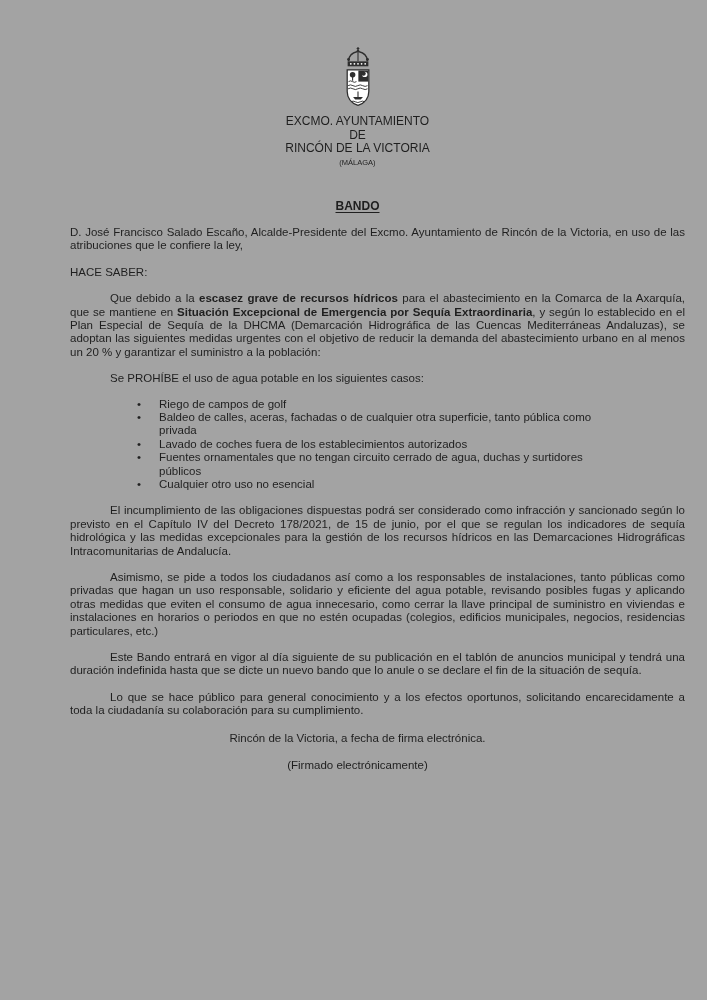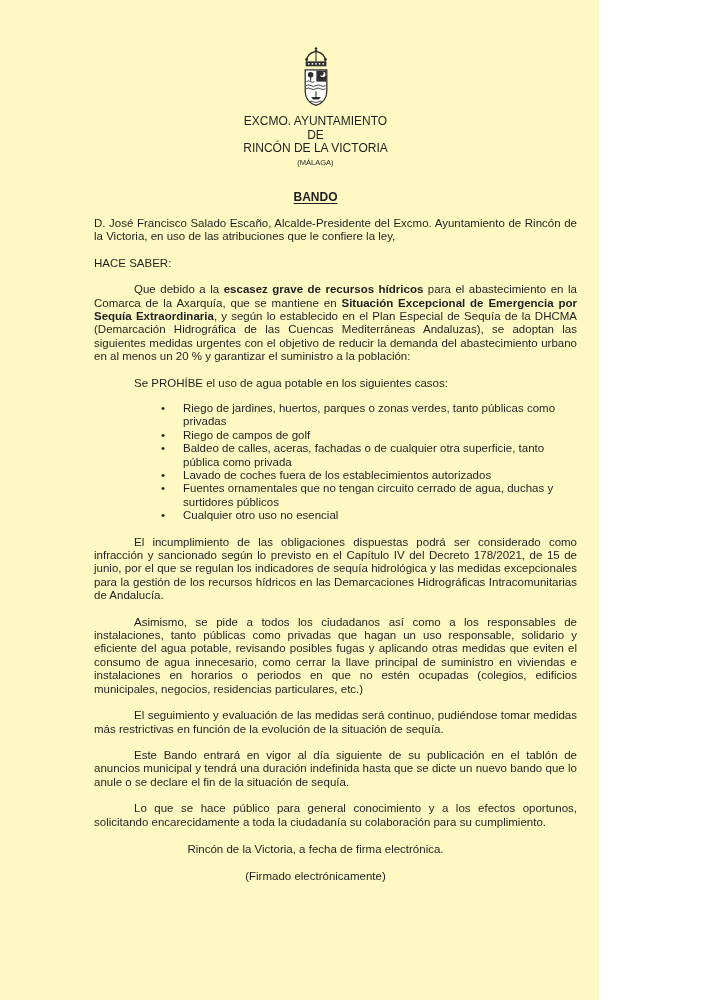--- a/index.html
+++ b/index.html
@@ -1,36 +1,36 @@
 <!DOCTYPE html>
 <html lang="es"><head>
 <meta charset="utf-8">
 <title>Bando</title>
 <style>
   html, body { margin: 0; padding: 0; background: #ffffff; }
   .page {
     position: relative;
-    width: 599px;
+    width: 707px;
     height: 1000px;
-    background: #fef9c3;
+    background: #a3a3a3;
     box-sizing: border-box;
-    padding: 45px 22px 0 94px;
+    padding: 45px 22px 0 70px;
     font-family: "Liberation Sans", sans-serif;
     font-size: 11.5px;
     line-height: 13.4px;
     color: #1f1f1f;
     overflow: hidden;
   }
   .centered { text-align: center; margin-right: 40px; }
   .header-block { margin-top: 0; }
   .crest-wrap { line-height: 0; margin-bottom: 4px; }
   .hdr-1, .hdr-2, .hdr-3 { font-size: 12px; line-height: 13.5px; }
   .hdr-4 { font-size: 7.5px; line-height: 9px; margin-top: 2px; }
   .title-bando {
-    margin-top: 24px;
+    margin-top: 33px;
     font-weight: bold;
     text-decoration: underline;
     text-underline-offset: 2px;
     font-size: 12px;
   }
   .title-subject {
     margin-top: 13px;
     font-weight: bold;
     text-decoration: underline;
     text-underline-offset: 2px;
@@ -112,30 +112,28 @@
 
   <div class="title-bando centered">BANDO</div>
 
   <p class="justified">D. José Francisco Salado Escaño, Alcalde-Presidente del Excmo. Ayuntamiento de Rincón de la Victoria, en uso de las atribuciones que le confiere la ley,</p>
   <p>HACE SABER:</p>
 
   <p class="justified indent"><span>Que debido a la </span><strong>escasez grave de recursos hídricos</strong><span> para el abastecimiento en la Comarca de la Axarquía, que se mantiene en </span><strong>Situación Excepcional de Emergencia por Sequía Extraordinaria</strong><span>, y según lo establecido en el Plan Especial de Sequía de la DHCMA (Demarcación Hidrográfica de las Cuencas Mediterráneas Andaluzas), se adoptan las siguientes medidas urgentes con el objetivo de reducir la demanda del abastecimiento urbano en al menos un 20 % y garantizar el suministro a la población:</span></p>
 
   <p class="indent">Se PROHÍBE el uso de agua potable en los siguientes casos:</p>
   <ul class="prohibitions">
-    <li>Riego de jardines, huertos, parques o zonas verdes, tanto públicas como privadas</li>
     <li>Riego de campos de golf</li>
     <li>Baldeo de calles, aceras, fachadas o de cualquier otra superficie, tanto pública como privada</li>
     <li>Lavado de coches fuera de los establecimientos autorizados</li>
     <li>Fuentes ornamentales que no tengan circuito cerrado de agua, duchas y surtidores públicos</li>
     <li>Cualquier otro uso no esencial</li>
   </ul>
 
   <p class="justified indent">El incumplimiento de las obligaciones dispuestas podrá ser considerado como infracción y sancionado según lo previsto en el Capítulo IV del Decreto 178/2021, de 15 de junio, por el que se regulan los indicadores de sequía hidrológica y las medidas excepcionales para la gestión de los recursos hídricos en las Demarcaciones Hidrográficas Intracomunitarias de Andalucía.</p>
   <p class="justified indent">Asimismo, se pide a todos los ciudadanos así como a los responsables de instalaciones, tanto públicas como privadas que hagan un uso responsable, solidario y eficiente del agua potable, revisando posibles fugas y aplicando otras medidas que eviten el consumo de agua innecesario, como cerrar la llave principal de suministro en viviendas e instalaciones en horarios o periodos en que no estén ocupadas (colegios, edificios municipales, negocios, residencias particulares, etc.)</p>
-  <p class="justified indent">El seguimiento y evaluación de las medidas será continuo, pudiéndose tomar medidas más restrictivas en función de la evolución de la situación de sequía.</p>
   <p class="justified indent">Este Bando entrará en vigor al día siguiente de su publicación en el tablón de anuncios municipal y tendrá una duración indefinida hasta que se dicte un nuevo bando que lo anule o se declare el fin de la situación de sequía.</p>
   <p class="justified indent">Lo que se hace público para general conocimiento y a los efectos oportunos, solicitando encarecidamente a toda la ciudadanía su colaboración para su cumplimiento.</p>
 
   <p class="centered sig-gap">Rincón de la Victoria, a fecha de firma electrónica.</p>
   <p class="centered sig-gap">(Firmado electrónicamente)</p>
 
 </div>
 
 </body></html>

